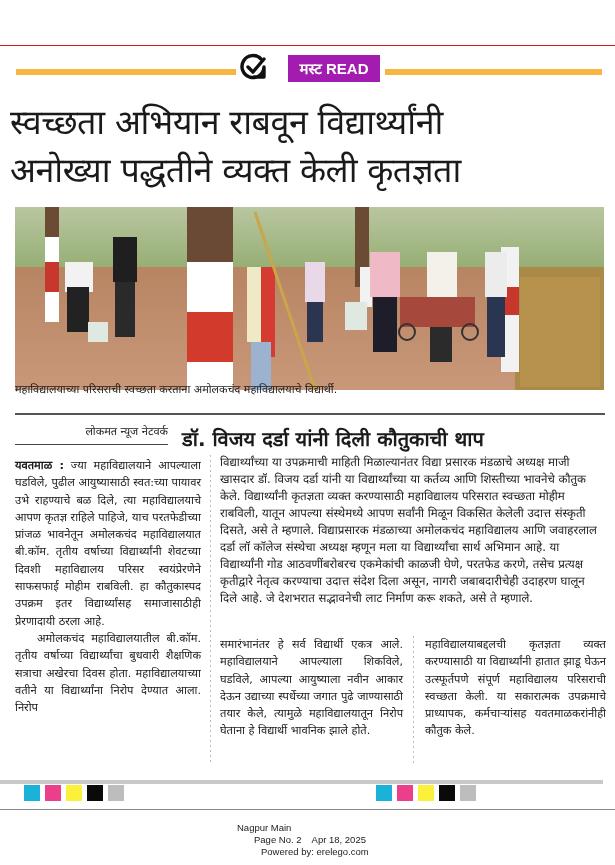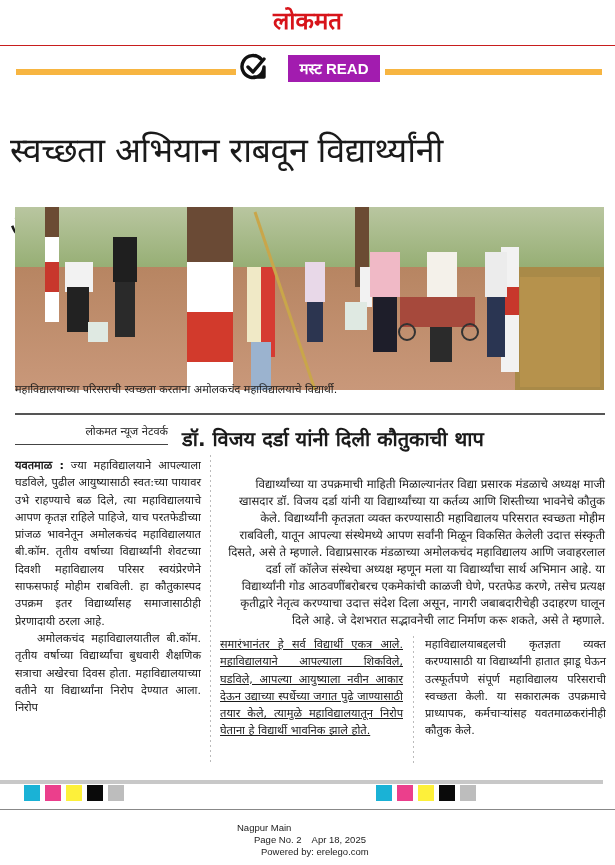--- a/index.html
+++ b/index.html
@@ -17,21 +17,21 @@
   .yellow-bar.left { left: 16px; width: 220px; }
   .yellow-bar.right { left: 385px; width: 217px; }
   .check-icon { position: absolute; left: 240px; top: 5px; width: 28px; height: 28px; }
   .mr-badge { position: absolute; left: 288px; top: 7px; width: 92px; height: 27px;
               background: #a21caf; color: #ffffff; font-weight: bold; font-size: 15px;
               line-height: 27px; text-align: center; font-family: "Liberation Sans", sans-serif; }
 
   .headline { position: absolute; left: 10px; top: 98px; width: 600px;
               font-family: "DejaVu Sans", sans-serif; font-size: 34px; line-height: 48px;
               color: #1a1a1a; font-weight: normal; letter-spacing: -0.5px; }
-  .headline span { display: block; white-space: nowrap; margin-top: 28px; }
+  .headline span { display: block; white-space: nowrap; }
 
   .photo { position: absolute; left: 15px; top: 207px; width: 589px; height: 183px; overflow: hidden;
            background: #c29170; }
   .photo svg { width: 100%; height: 100%; display: block; }
 
   .caption { position: absolute; left: 15px; top: 382px; width: 590px; font-size: 11px;
              line-height: 16px; color: #1a1a1a; white-space: nowrap; }
   .caption-rule { position: absolute; left: 15px; top: 413px; width: 590px; height: 1.5px; background: #555; }
 
   .byline { position: absolute; left: 15px; top: 424px; width: 153px; text-align: right;
@@ -40,22 +40,22 @@
 
   .subhead { position: absolute; left: 182px; top: 424px; width: 420px; font-size: 20px;
              font-weight: bold; line-height: 30px; color: #1a1a1a; white-space: nowrap; }
 
   .col { position: absolute; font-size: 11.2px; line-height: 17.3px; color: #1a1a1a;
          text-align: justify; }
   .col p { margin: 0; }
   .col .indent { text-indent: 22px; }
   .col-left { left: 15px; top: 457px; width: 186px; }
   .col-left .dateline { font-weight: bold; }
-  .col-wide { left: 220px; top: 476px; width: 385px; text-align: right; font-size: 11.6px; line-height: 17px; }
-  .col-mid { left: 220px; top: 636px; width: 183px; text-decoration: underline; }
+  .col-wide { left: 220px; top: 454px; width: 385px; text-align: left; font-size: 11.6px; line-height: 17px; }
+  .col-mid { left: 220px; top: 636px; width: 183px; }
   .col-right { left: 425px; top: 636px; width: 181px; }
 
   .vsep { position: absolute; width: 1px; background: repeating-linear-gradient(to bottom, #bbb 0 2px, transparent 2px 5px); }
   .vsep.a { left: 210px; top: 455px; height: 310px; }
   .vsep.b { left: 413px; top: 636px; height: 130px; }
 
   .footer-rule-top { position: absolute; left: 0; top: 780px; width: 603px; height: 4px; background: #c8c8c8; }
   .swatches { position: absolute; top: 785px; height: 16px; display: flex; gap: 5px; }
   .swatches.left { left: 24px; }
   .swatches.right { left: 376px; }
@@ -65,21 +65,20 @@
   .footer { position: absolute; left: 0; top: 822px; width: 615px; font-family: "Liberation Sans", sans-serif;
             font-size: 9.5px; line-height: 12px; color: #222; }
   .footer .l1 { position: absolute; left: 237px; top: 0; }
   .footer .l2 { position: absolute; left: 242px; top: 12px; white-space: pre; padding-left: 12px; }
   .footer .l3 { position: absolute; left: 248px; top: 24px; padding-left: 13px; }
 </style>
 </head>
 <body>
 
 <div class="masthead">
-  <div class="logo">लोकमत</div>
   <div class="red-rule"></div>
 </div>
 
 <div class="mustread">
   <div class="yellow-bar left"></div>
   <svg class="check-icon" viewBox="0 0 28 28">
     <path d="M21 6 A11 11 0 1 0 24 14 L24 24 L14 24" fill="none" stroke="#111" stroke-width="3.4" stroke-linecap="round" stroke-linejoin="round"></path>
     <path d="M8 14 L13 19 L24 6" fill="none" stroke="#111" stroke-width="3.4" stroke-linecap="round" stroke-linejoin="round"></path>
   </svg>
   <div class="mr-badge">मस्ट READ</div>

